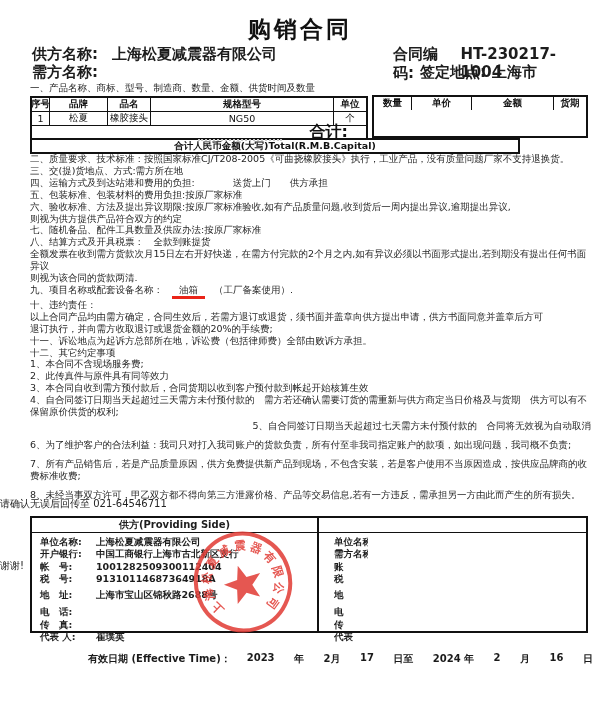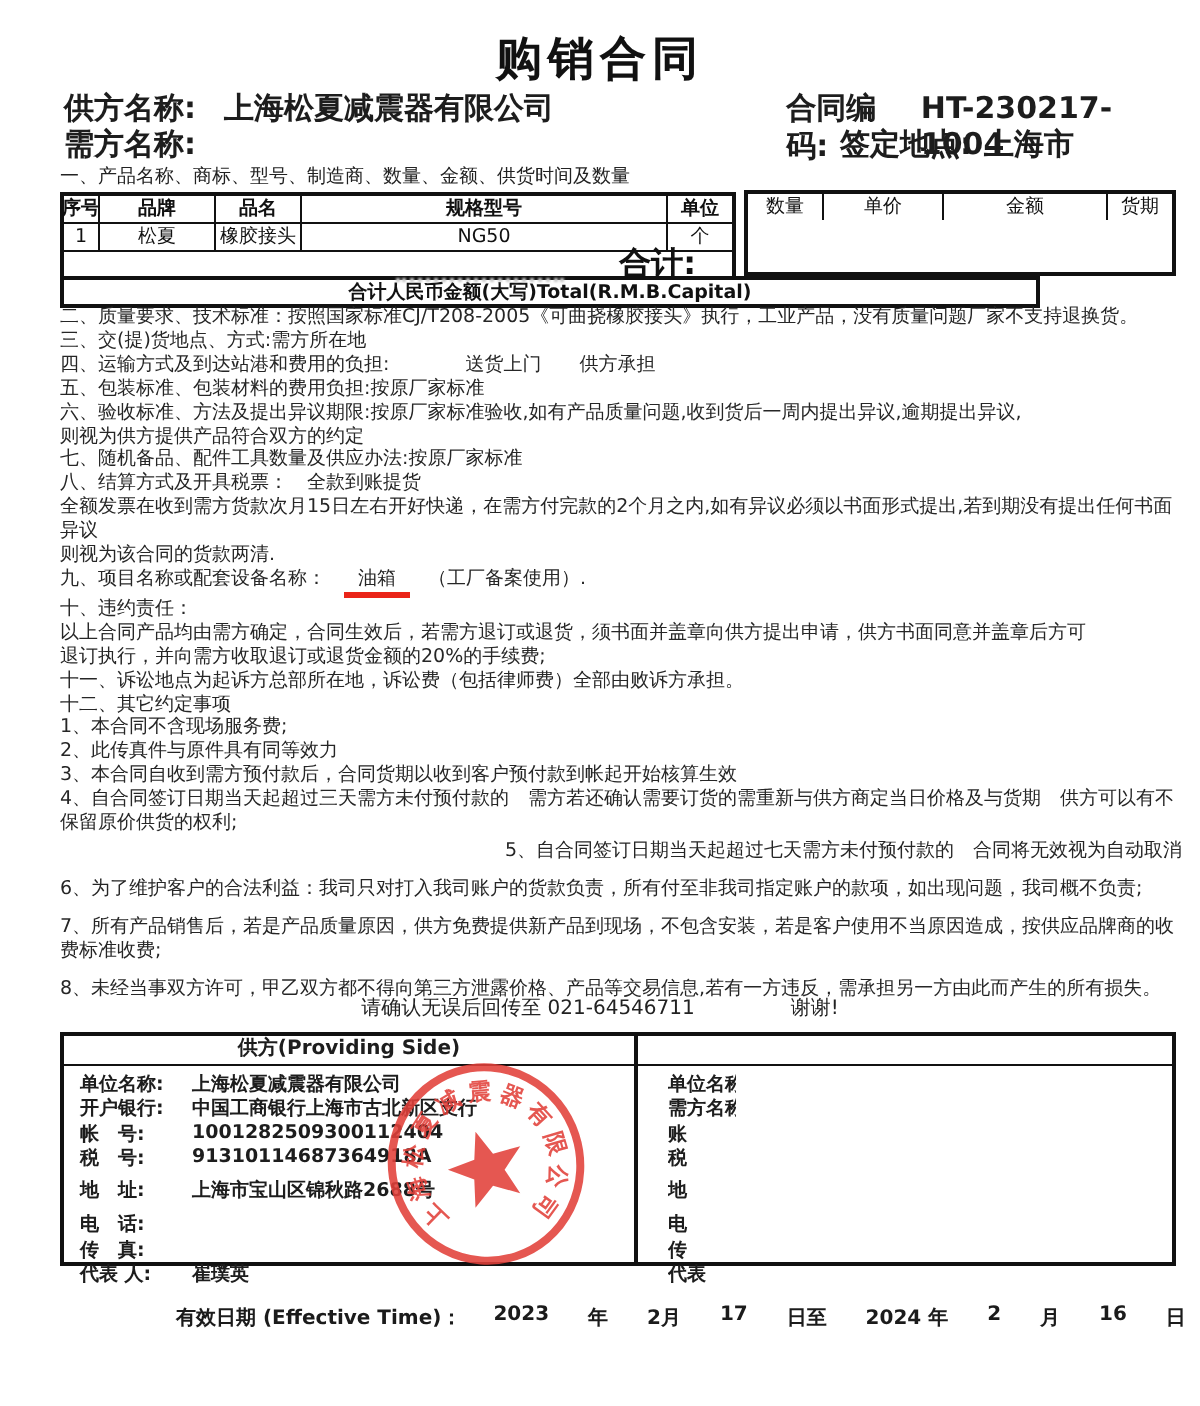--- a/index.html
+++ b/index.html
@@ -24,36 +24,36 @@
   .pt-row { display:flex; height:14px; align-items:center; }
   .pt-row.hdr { border-bottom:1px solid #111; font-weight:bold; }
   .pt-row.body { border-bottom:1px solid #111; }
   .pt-cell { text-align:center; white-space:nowrap; overflow:visible; }
   .pt-cell.b { border-right:1px solid #111; height:100%; display:flex; align-items:center; justify-content:center; }
   .pt-total { display:flex; height:13px; justify-content:flex-end; align-items:center; }
   .pt-total .lbl { font-weight:bold; font-size:16px; padding-right:18px; }
   .pt-capital { position:absolute; left:0; top:43px; width:490px; height:16px; border:2px solid #111;
                 display:flex; align-items:center; justify-content:center; font-weight:bold; background:#fff; }
   .pt-right { position:absolute; left:342px; top:0; width:216px; height:43px; border:2px solid #111; background:#fff; }
-  .pt-right .rhdr { display:flex; height:13px; font-weight:normal; }
+  .pt-right .rhdr { display:flex; height:13px; font-weight:bold; }
   .pt-right .rcell { display:flex; align-items:center; justify-content:center; border-right:1px solid #111; }
   .pt-right .rcell:last-child { border-right:none; }
   .faded-marks { position:absolute; left:168px; top:40px; width:84px; height:6px;
                  border-bottom:2px dotted #c9c9c9; filter:blur(0.6px); }
 
   
   .clauses { position:absolute; left:30px; top:153px; width:561px; font-size:9.5px;
              line-height:11.9px; color:#262626; }
   .clauses .line { white-space:normal; }
   .clauses .line.g2 { margin-top:2px;text-align:right; }
   .clauses .line.g7 { margin-top:7px; }
   .hl { display:inline-block; padding:0 7px; margin:0 9px; border-bottom:3px solid #ea2418; }
 
   .confirm { position:absolute; top:497px; left:0; width:100%; display:flex;
-             justify-content:center; gap:48px; font-size:10px; color:#222; }
+             justify-content:center; gap:48px; font-size:10px; color:#222;flex-direction:column; }
 
   
   .bank { position:absolute; left:30px; top:516px; width:558px; height:117px; border:2px solid #111; background:transparent; font-size:9.5px; }
   .bank-hdr { height:15px; border-bottom:1px solid #111; display:flex; }
   .bank-hdr .lh { width:285px; text-align:center; font-weight:bold; font-size:10px; line-height:14px; }
   .bank-div { position:absolute; left:285px; top:0; bottom:0; border-left:2px solid #111; }
   .bank-body { position:relative; padding-top:3px; height:100px; }
   .bank-col-left { position:absolute; left:8px; top:3px; width:270px; }
   .bank-col-right { position:absolute; left:302px; top:3px; width:40px; }
   .bank-row { height:12.3px; display:flex; font-weight:bold; white-space:nowrap; }

